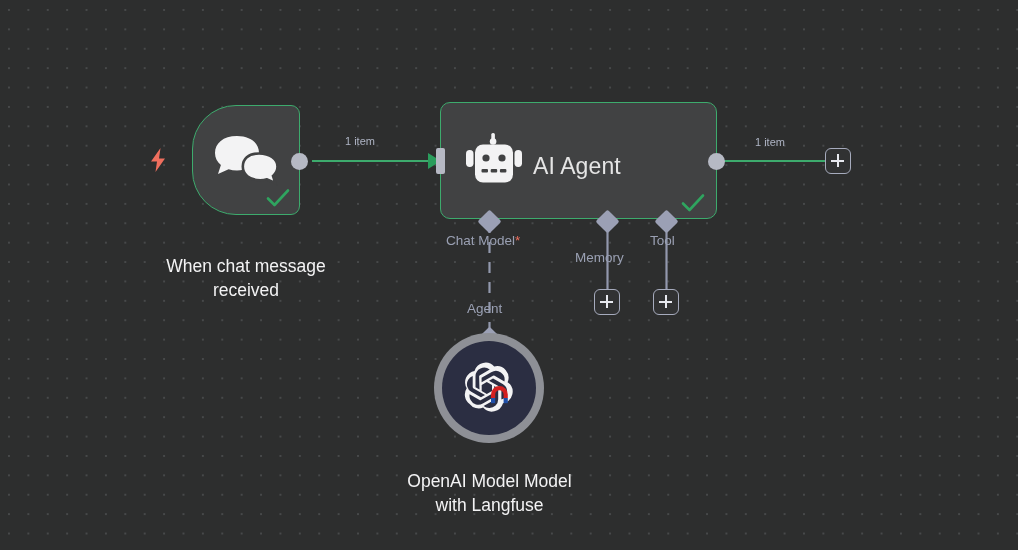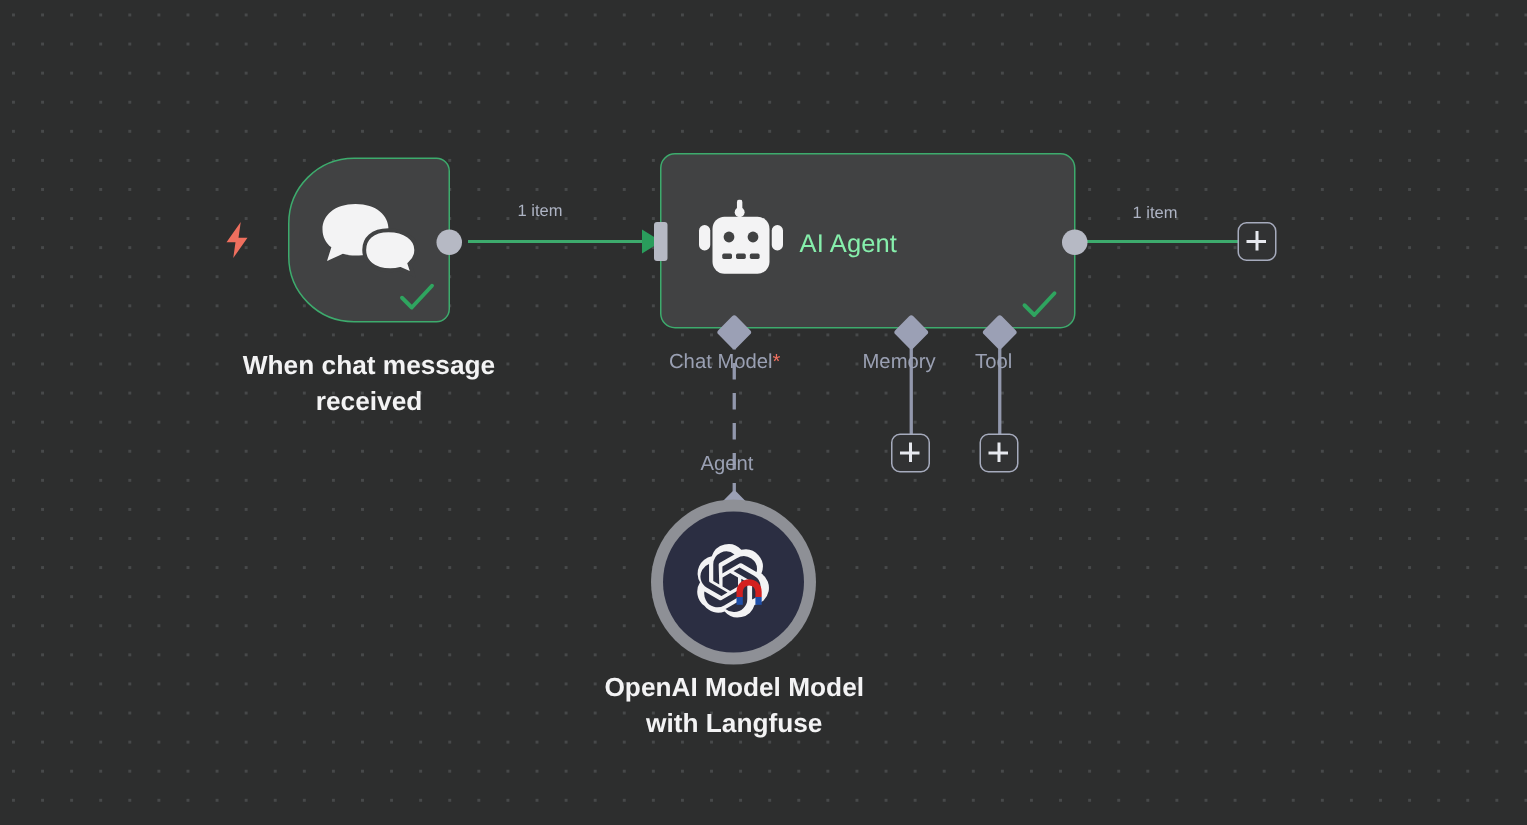--- a/index.html
+++ b/index.html
@@ -70,22 +70,22 @@
     left: 440px; top: 102px;
     width: 277px; height: 117px;
     background: #414243;
     border: 1.6px solid #3dab6d;
     border-radius: 10px;
     box-sizing: border-box;
   }
   .agent-title {
     position: absolute;
     left: 92px; top: 50px;
-    font-size: 17px;
-    color: #86efac;
+    font-size: 23px;
+    color: #e5e5e5;
     letter-spacing: .1px;
     white-space: nowrap;
   }
   .agent-check { right: 10px; bottom: 3px; }
 
   
   .port-dot {
     position: absolute;
     width: 17px; height: 17px;
     border-radius: 50%;
@@ -158,23 +158,24 @@
     left: 21px; top: 20px;
     width: 52px; height: 52px;
   }
 
   
   .caption {
     position: absolute;
     text-align: center;
     color: #f3f3f4;
     font-size: 17.5px;
-    font-weight: bold;
+    font-weight: normal;
     line-height: 24px;
     white-space: pre-line;
+    margin-top: 23px;
   }
 </style>
 </head>
 <body>
 
 <div id="canvas">
 
   <svg class="layer" id="edges" viewBox="0 0 1018 550" xmlns="http://www.w3.org/2000/svg">
 
     <line x1="312" y1="161" x2="428" y2="161" stroke="#3dab6d" stroke-width="2.1"></line>
@@ -235,21 +236,21 @@
       <div class="port-dot" style="right:-8.5px; top:50px;"></div>
     </div>
 
     <div class="diamond" style="left:481px; top:213px;"></div>
     <div class="diamond" style="left:599px; top:213px;"></div>
     <div class="diamond" style="left:658px; top:213px;"></div>
 
     <div class="sub-label" style="left:446px; top:233px;">
       <span>Chat Model</span><span class="req-star">*</span>
     </div>
-    <div class="sub-label" style="left:575px; top:233px;text-align:right;">Memory</div>
+    <div class="sub-label" style="left:575px; top:250px;text-align:right;">Memory</div>
     <div class="sub-label" style="left:650px; top:233px;">Tool</div>
 
     <div class="sub-label" style="left:467px; top:301px;">Agent</div>
 
     <div class="item-label" style="left:345px; top:135px;">1 item</div>
     <div class="item-label" style="left:755px; top:136px;">1 item</div>
 
     <div class="plus-btn" style="left:825px; top:148px;"></div>
     <div class="plus-btn" style="left:594px; top:289px;"></div>
     <div class="plus-btn" style="left:653px; top:289px;"></div>

